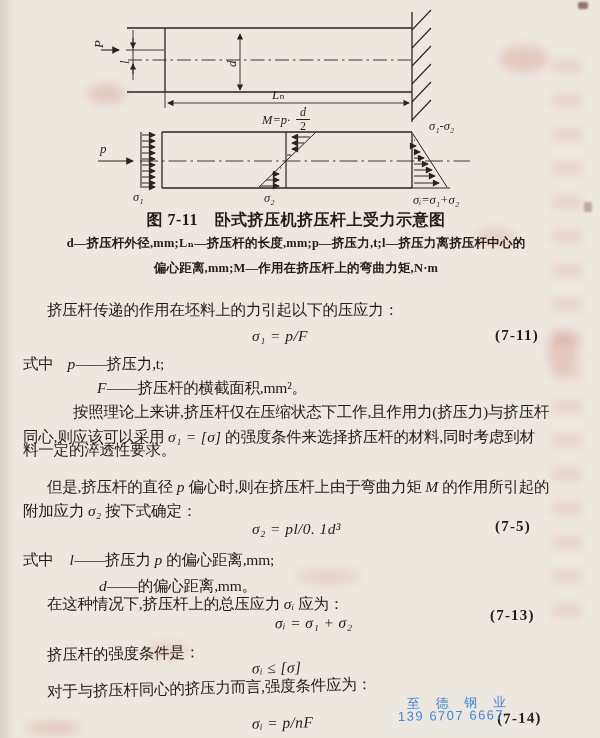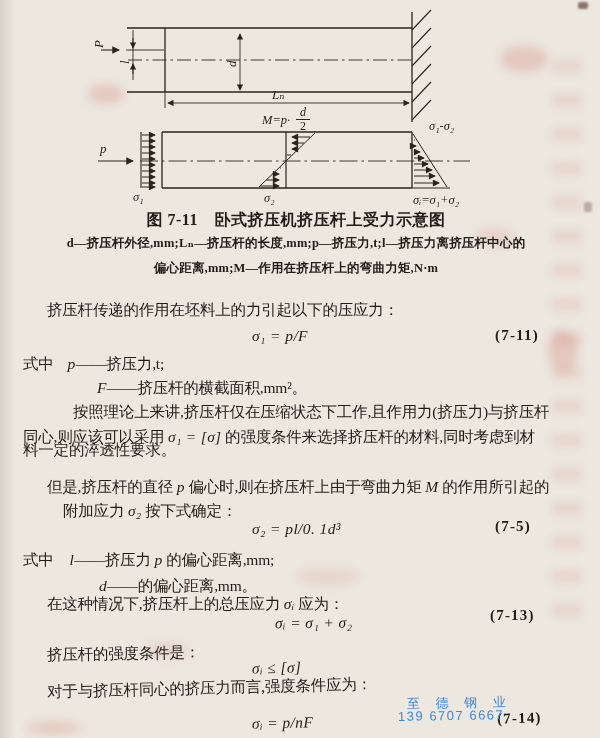--- a/index.html
+++ b/index.html
@@ -165,21 +165,21 @@
 
   <div class="line" style="top:402px;left:47px;margin-left:26px;">按照理论上来讲,挤压杆仅在压缩状态下工作,且作用力(挤压力)与挤压杆</div>
   <div class="line" style="top:427px;left:23px;text-align:right;">
     <span>同心,则应该可以采用 </span><span class="math">σ₁ = [σ]</span><span> 的强度条件来选择挤压杆的材料,同时考虑到材</span>
   </div>
   <div class="line" style="top:440px;left:23px;font-family:Liberation Serif, serif;">料一定的淬透性要求。</div>
 
   <div class="line" style="top:477px;left:47px;">
     <span>但是,挤压杆的直径 </span><span class="math">p</span><span> 偏心时,则在挤压杆上由于弯曲力矩 </span><span class="math">M</span><span> 的作用所引起的</span>
   </div>
-  <div class="line" style="top:501px;left:23px;margin-left:40px;">
+  <div class="line" style="top:501px;left:23px;">
     <span>附加应力 </span><span class="math">σ₂</span><span> 按下式确定：</span>
   </div>
 
   <div class="formula" style="top:520px;left:252px;">σ₂ = pl/0. 1d³</div>
   <div class="eqnum" style="top:518px;left:495px;">(7-5)</div>
 
   <div class="line" style="top:550px;left:23px;">
     <span>式中</span><span class="math" style="margin-left:16px;">l</span><span>——挤压力 </span><span class="math">p</span><span> 的偏心距离,mm;</span>
   </div>
   <div class="line" style="top:576px;left:99px;">

